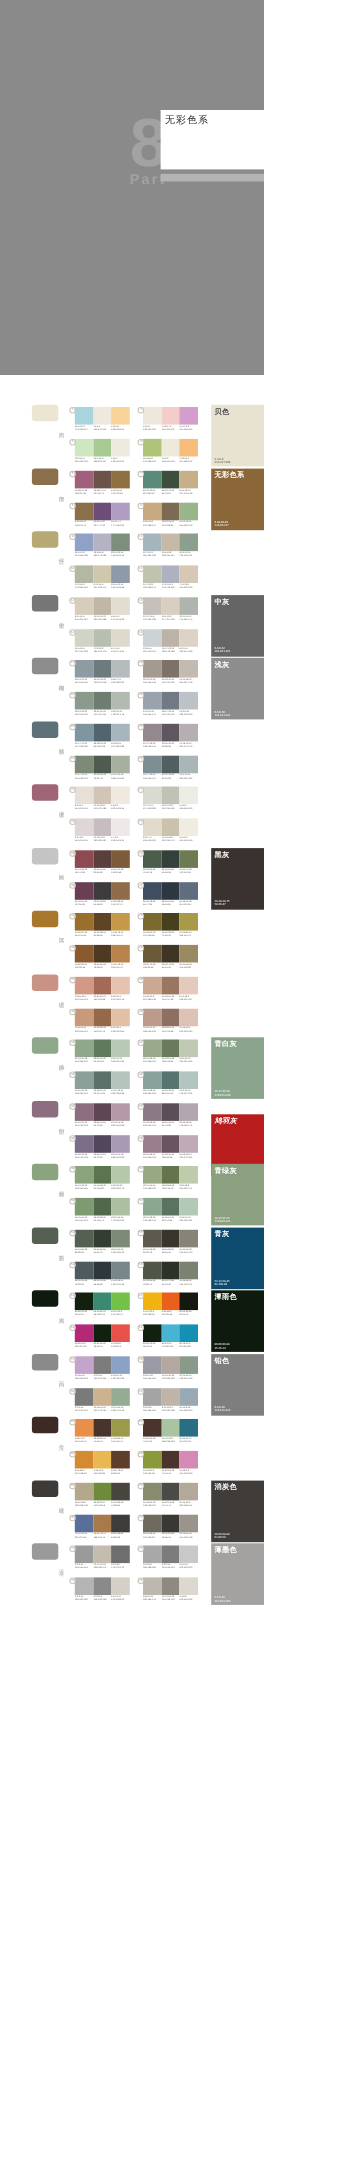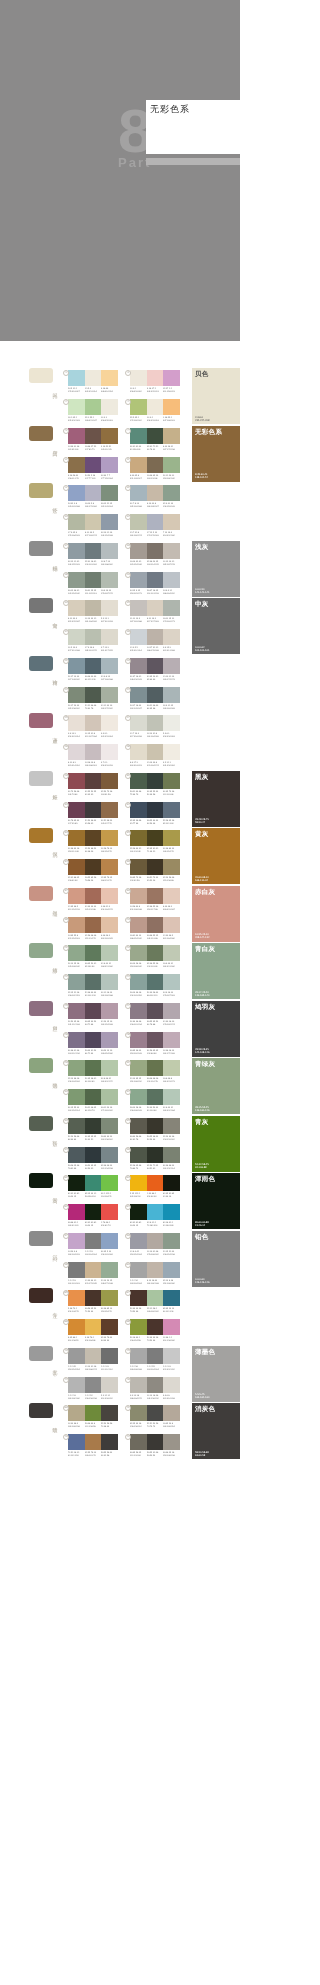--- a/index.html
+++ b/index.html
@@ -416,20 +416,95 @@
 192-196-174</div>
             <div>17-13-5-12
 174-178-192</div>
             <div>7-12-19-4
 214-200-180</div>
           </div>
         </div>
       </div>
       <div class="row">
         <div class="leftcol">
+          <div class="chip" style="background: rgb(118, 118, 118);"></div>
+          <div class="vcap">中庸</div>
+        </div>
+        <div class="group g1">
+          <div class="gnum">13</div>
+          <div class="swatches">
+            <div style="background: rgb(215, 205, 187);"></div>
+            <div style="background: rgb(191, 184, 166);"></div>
+            <div style="background: rgb(227, 221, 209);"></div>
+          </div>
+          <div class="codes">
+            <div>8-11-22-4
+215-205-187</div>
+            <div>12-12-22-10
+191-184-166</div>
+            <div>5-6-13-1
+227-221-209</div>
+          </div>
+        </div>
+        <div class="group g2">
+          <div class="gnum">14</div>
+          <div class="swatches">
+            <div style="background: rgb(207, 212, 198);"></div>
+            <div style="background: rgb(185, 191, 176);"></div>
+            <div style="background: rgb(221, 217, 205);"></div>
+          </div>
+          <div class="codes">
+            <div>12-5-16-4
+207-212-198</div>
+            <div>17-9-19-9
+185-191-176</div>
+            <div>6-7-13-2
+221-217-205</div>
+          </div>
+        </div>
+        <div class="group g3">
+          <div class="gnum">15</div>
+          <div class="swatches">
+            <div style="background: rgb(197, 192, 188);"></div>
+            <div style="background: rgb(217, 207, 192);"></div>
+            <div style="background: rgb(174, 181, 173);"></div>
+          </div>
+          <div class="codes">
+            <div>11-11-12-6
+197-192-188</div>
+            <div>8-11-19-3
+217-207-192</div>
+            <div>18-11-15-11
+174-181-173</div>
+          </div>
+        </div>
+        <div class="group g4">
+          <div class="gnum">16</div>
+          <div class="swatches">
+            <div style="background: rgb(205, 210, 214);"></div>
+            <div style="background: rgb(188, 178, 168);"></div>
+            <div style="background: rgb(220, 211, 198);"></div>
+          </div>
+          <div class="codes">
+            <div>10-6-5-5
+205-210-214</div>
+            <div>14-17-20-10
+188-178-168</div>
+            <div>6-9-15-2
+220-211-198</div>
+          </div>
+        </div>
+        <div class="panel" style="background: rgb(101, 101, 101); top: 0px;">
+          <div class="panel-name lt">中灰</div>
+          <div class="panel-code lt">0-0-0-62
+101-101-101</div>
+        </div>
+      </div>
+      <div class="row">
+        <div class="leftcol">
           <div class="chip" style="background: rgb(140, 140, 140);"></div>
           <div class="vcap">模糊</div>
         </div>
         <div class="group g1">
           <div class="gnum">17</div>
           <div class="swatches">
             <div style="background: rgb(142, 155, 162);"></div>
             <div style="background: rgb(109, 122, 126);"></div>
             <div style="background: rgb(180, 188, 190);"></div>
           </div>
@@ -491,95 +566,20 @@
           </div>
         </div>
         <div class="panel" style="background: rgb(141, 141, 141); top: 0px;">
           <div class="panel-name lt">浅灰</div>
           <div class="panel-code lt">0-0-0-50
 141-141-141</div>
         </div>
       </div>
       <div class="row">
         <div class="leftcol">
-          <div class="chip" style="background: rgb(118, 118, 118);"></div>
-          <div class="vcap">中庸</div>
-        </div>
-        <div class="group g1">
-          <div class="gnum">13</div>
-          <div class="swatches">
-            <div style="background: rgb(215, 205, 187);"></div>
-            <div style="background: rgb(191, 184, 166);"></div>
-            <div style="background: rgb(227, 221, 209);"></div>
-          </div>
-          <div class="codes">
-            <div>8-11-22-4
-215-205-187</div>
-            <div>12-12-22-10
-191-184-166</div>
-            <div>5-6-13-1
-227-221-209</div>
-          </div>
-        </div>
-        <div class="group g2">
-          <div class="gnum">14</div>
-          <div class="swatches">
-            <div style="background: rgb(207, 212, 198);"></div>
-            <div style="background: rgb(185, 191, 176);"></div>
-            <div style="background: rgb(221, 217, 205);"></div>
-          </div>
-          <div class="codes">
-            <div>12-5-16-4
-207-212-198</div>
-            <div>17-9-19-9
-185-191-176</div>
-            <div>6-7-13-2
-221-217-205</div>
-          </div>
-        </div>
-        <div class="group g3">
-          <div class="gnum">15</div>
-          <div class="swatches">
-            <div style="background: rgb(197, 192, 188);"></div>
-            <div style="background: rgb(217, 207, 192);"></div>
-            <div style="background: rgb(174, 181, 173);"></div>
-          </div>
-          <div class="codes">
-            <div>11-11-12-6
-197-192-188</div>
-            <div>8-11-19-3
-217-207-192</div>
-            <div>18-11-15-11
-174-181-173</div>
-          </div>
-        </div>
-        <div class="group g4">
-          <div class="gnum">16</div>
-          <div class="swatches">
-            <div style="background: rgb(205, 210, 214);"></div>
-            <div style="background: rgb(188, 178, 168);"></div>
-            <div style="background: rgb(220, 211, 198);"></div>
-          </div>
-          <div class="codes">
-            <div>10-6-5-5
-205-210-214</div>
-            <div>14-17-20-10
-188-178-168</div>
-            <div>6-9-15-2
-220-211-198</div>
-          </div>
-        </div>
-        <div class="panel" style="background: rgb(101, 101, 101); top: 0px;">
-          <div class="panel-name lt">中灰</div>
-          <div class="panel-code lt">0-0-0-62
-101-101-101</div>
-        </div>
-      </div>
-      <div class="row">
-        <div class="leftcol">
           <div class="chip" style="background: rgb(94, 113, 121);"></div>
           <div class="vcap">精致</div>
         </div>
         <div class="group g1">
           <div class="gnum">21</div>
           <div class="swatches">
             <div style="background: rgb(127, 149, 160);"></div>
             <div style="background: rgb(82, 100, 109);"></div>
             <div style="background: rgb(167, 182, 188);"></div>
           </div>
@@ -848,25 +848,20 @@
           </div>
           <div class="codes">
             <div>38-45-72-38
 106-90-58</div>
             <div>48-50-72-62
 63-53-36</div>
             <div>25-32-58-28
 153-138-98</div>
           </div>
         </div>
-        <div class="panel" style="background: rgb(166, 110, 34); top: 0px;">
-          <div class="panel-name lt">黄灰</div>
-          <div class="panel-code lt">20-60-98-10
-166-110-34</div>
-        </div>
       </div>
       <div class="row">
         <div class="leftcol">
           <div class="chip" style="background: rgb(200, 147, 132);"></div>
           <div class="vcap">迟缓</div>
         </div>
         <div class="group g1">
           <div class="gnum">37</div>
           <div class="swatches">
             <div style="background: rgb(210, 154, 132);"></div>
@@ -923,25 +918,20 @@
           </div>
           <div class="codes">
             <div>18-40-42-12
 188-154-140</div>
             <div>28-48-55-35
 142-112-98</div>
             <div>10-26-28-5
 220-194-180</div>
           </div>
         </div>
-        <div class="panel" style="background: rgb(208, 147, 132); top: 0px;">
-          <div class="panel-name lt">赤白灰</div>
-          <div class="panel-code lt">10-55-45-10
-208-147-132</div>
-        </div>
       </div>
       <div class="row">
         <div class="leftcol">
           <div class="chip" style="background: rgb(143, 168, 140);"></div>
           <div class="vcap">清静</div>
         </div>
         <div class="group g1">
           <div class="gnum">41</div>
           <div class="swatches">
             <div style="background: rgb(143, 168, 140);"></div>
@@ -1073,21 +1063,21 @@
           </div>
           <div class="codes">
             <div>28-45-28-22
 154-126-142</div>
             <div>42-58-45-45
 106-84-96</div>
             <div>16-28-18-12
 192-170-182</div>
           </div>
         </div>
-        <div class="panel" style="background: #404040; top: 0px;">
+        <div class="panel" style="background: #b91c1c; top: 12px; font-style: italic;">
           <div class="panel-name lt">鸠羽灰</div>
           <div class="panel-code lt">28-58-28-35
 142-108-126</div>
         </div>
       </div>
       <div class="row">
         <div class="leftcol">
           <div class="chip" style="background: rgb(139, 164, 126);"></div>
           <div class="vcap">幽远</div>
         </div>
@@ -1223,21 +1213,21 @@
           </div>
           <div class="codes">
             <div>55-38-65-48
 78-86-72</div>
             <div>65-52-70-65
 44-50-40</div>
             <div>42-28-48-32
 122-130-114</div>
           </div>
         </div>
-        <div class="panel" style="background: #4d7c0f; top: 0px;">
+        <div class="panel" style="background: #0c4a6e; top: 0px;">
           <div class="panel-name lt">青灰</div>
           <div class="panel-code lt">52-32-58-45
 92-106-88</div>
         </div>
       </div>
       <div class="row">
         <div class="leftcol">
           <div class="chip" style="background: rgb(13, 26, 13);"></div>
           <div class="vcap">崇高</div>
         </div>
@@ -1451,20 +1441,95 @@
 138-154-58</div>
             <div>52-62-62-38
 74-52-44</div>
             <div>12-48-0-0
 212-138-180</div>
           </div>
         </div>
       </div>
       <div class="row">
         <div class="leftcol">
+          <div class="chip" style="background: rgb(62, 58, 56);"></div>
+          <div class="vcap">暗淡</div>
+        </div>
+        <div class="group g1">
+          <div class="gnum">69</div>
+          <div class="swatches">
+            <div style="background: rgb(180, 168, 138);"></div>
+            <div style="background: rgb(110, 138, 58);"></div>
+            <div style="background: rgb(72, 68, 62);"></div>
+          </div>
+          <div class="codes">
+            <div>16-22-48-6
+180-168-138</div>
+            <div>58-28-92-8
+110-138-58</div>
+            <div>55-52-58-58
+72-68-62</div>
+          </div>
+        </div>
+        <div class="group g2">
+          <div class="gnum">70</div>
+          <div class="swatches">
+            <div style="background: rgb(90, 110, 154);"></div>
+            <div style="background: rgb(168, 122, 74);"></div>
+            <div style="background: rgb(62, 60, 58);"></div>
+          </div>
+          <div class="codes">
+            <div>72-50-18-10
+90-110-154</div>
+            <div>25-55-78-12
+168-122-74</div>
+            <div>58-55-58-62
+62-60-58</div>
+          </div>
+        </div>
+        <div class="group g3">
+          <div class="gnum">71</div>
+          <div class="swatches">
+            <div style="background: rgb(138, 138, 110);"></div>
+            <div style="background: rgb(74, 74, 72);"></div>
+            <div style="background: rgb(180, 168, 154);"></div>
+          </div>
+          <div class="codes">
+            <div>45-35-62-18
+138-138-110</div>
+            <div>55-50-52-58
+74-74-72</div>
+            <div>18-25-32-8
+180-168-154</div>
+          </div>
+        </div>
+        <div class="group g4">
+          <div class="gnum">72</div>
+          <div class="swatches">
+            <div style="background: rgb(110, 106, 94);"></div>
+            <div style="background: rgb(58, 56, 52);"></div>
+            <div style="background: rgb(154, 148, 138);"></div>
+          </div>
+          <div class="codes">
+            <div>48-45-58-35
+110-106-94</div>
+            <div>58-55-60-68
+58-56-52</div>
+            <div>28-28-35-18
+154-148-138</div>
+          </div>
+        </div>
+        <div class="panel" style="background: rgb(63, 60, 58); top: 0px;">
+          <div class="panel-name lt">消炭色</div>
+          <div class="panel-code lt">58-50-58-68
+63-60-58</div>
+        </div>
+      </div>
+      <div class="row">
+        <div class="leftcol">
           <div class="chip" style="background: rgb(154, 154, 154);"></div>
           <div class="vcap">无常</div>
         </div>
         <div class="group g1">
           <div class="gnum">73</div>
           <div class="swatches">
             <div style="background: rgb(154, 154, 154);"></div>
             <div style="background: rgb(196, 188, 174);"></div>
             <div style="background: rgb(110, 110, 110);"></div>
           </div>
@@ -1524,90 +1589,15 @@
             <div>4-4-8-8
 220-216-208</div>
           </div>
         </div>
         <div class="panel" style="background: rgb(163, 162, 160); top: 0px;">
           <div class="panel-name lt">薄墨色</div>
           <div class="panel-code lt">5-5-5-45
 163-162-160</div>
         </div>
       </div>
-      <div class="row">
-        <div class="leftcol">
-          <div class="chip" style="background: rgb(62, 58, 56);"></div>
-          <div class="vcap">暗淡</div>
-        </div>
-        <div class="group g1">
-          <div class="gnum">69</div>
-          <div class="swatches">
-            <div style="background: rgb(180, 168, 138);"></div>
-            <div style="background: rgb(110, 138, 58);"></div>
-            <div style="background: rgb(72, 68, 62);"></div>
-          </div>
-          <div class="codes">
-            <div>16-22-48-6
-180-168-138</div>
-            <div>58-28-92-8
-110-138-58</div>
-            <div>55-52-58-58
-72-68-62</div>
-          </div>
-        </div>
-        <div class="group g2">
-          <div class="gnum">70</div>
-          <div class="swatches">
-            <div style="background: rgb(90, 110, 154);"></div>
-            <div style="background: rgb(168, 122, 74);"></div>
-            <div style="background: rgb(62, 60, 58);"></div>
-          </div>
-          <div class="codes">
-            <div>72-50-18-10
-90-110-154</div>
-            <div>25-55-78-12
-168-122-74</div>
-            <div>58-55-58-62
-62-60-58</div>
-          </div>
-        </div>
-        <div class="group g3">
-          <div class="gnum">71</div>
-          <div class="swatches">
-            <div style="background: rgb(138, 138, 110);"></div>
-            <div style="background: rgb(74, 74, 72);"></div>
-            <div style="background: rgb(180, 168, 154);"></div>
-          </div>
-          <div class="codes">
-            <div>45-35-62-18
-138-138-110</div>
-            <div>55-50-52-58
-74-74-72</div>
-            <div>18-25-32-8
-180-168-154</div>
-          </div>
-        </div>
-        <div class="group g4">
-          <div class="gnum">72</div>
-          <div class="swatches">
-            <div style="background: rgb(110, 106, 94);"></div>
-            <div style="background: rgb(58, 56, 52);"></div>
-            <div style="background: rgb(154, 148, 138);"></div>
-          </div>
-          <div class="codes">
-            <div>48-45-58-35
-110-106-94</div>
-            <div>58-55-60-68
-58-56-52</div>
-            <div>28-28-35-18
-154-148-138</div>
-          </div>
-        </div>
-        <div class="panel" style="background: rgb(63, 60, 58); top: 0px;">
-          <div class="panel-name lt">消炭色</div>
-          <div class="panel-code lt">58-50-58-68
-63-60-58</div>
-        </div>
-      </div>
     </div>
 
 </div>
 
 </body></html>

